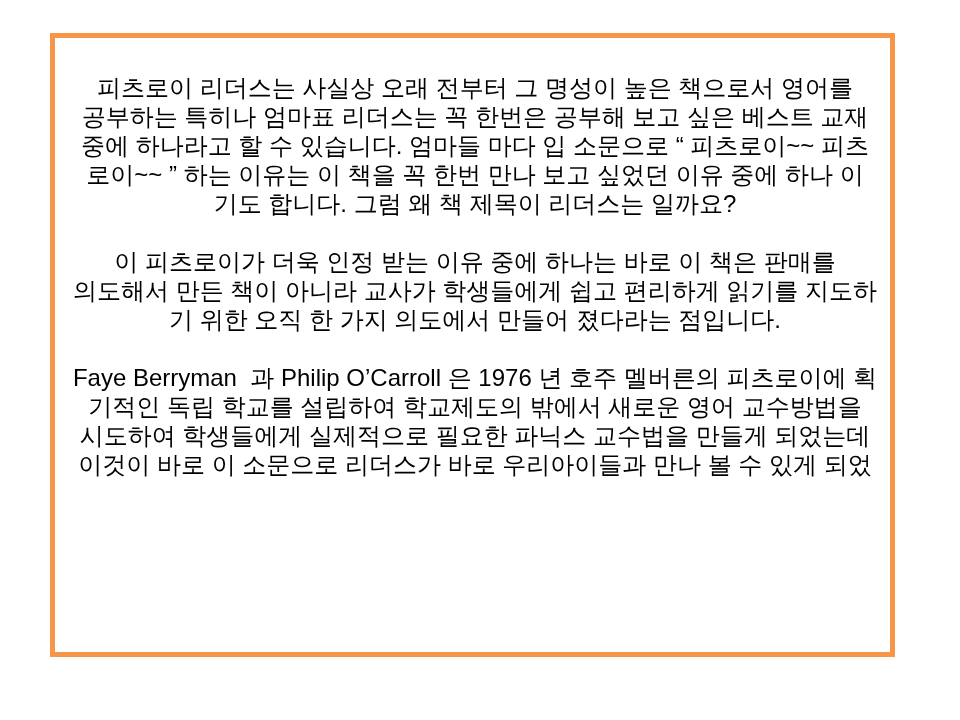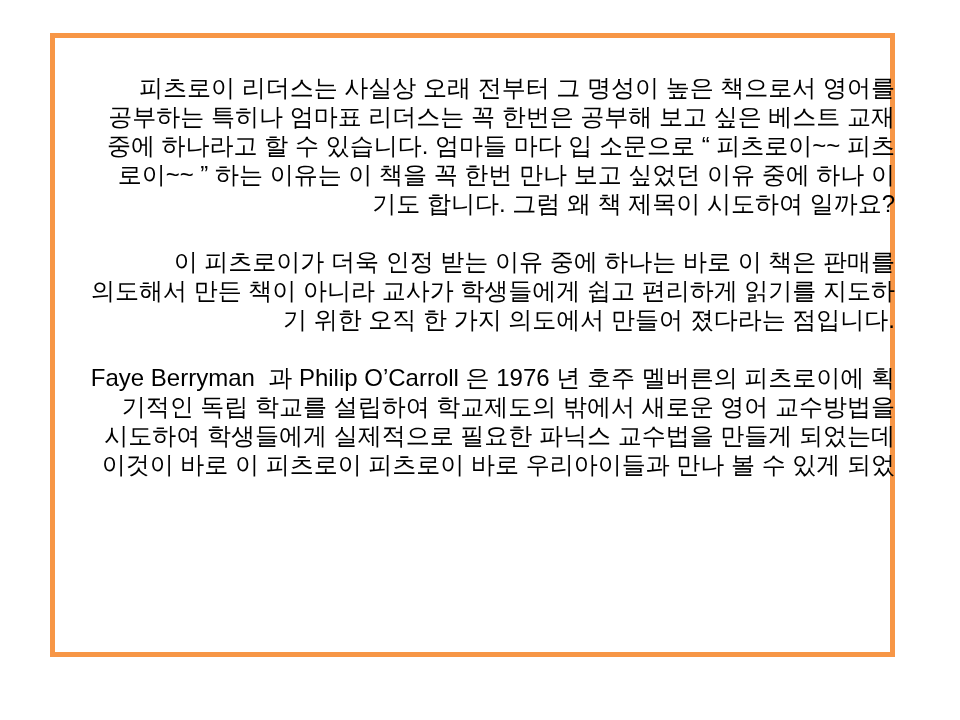--- a/index.html
+++ b/index.html
@@ -36,46 +36,45 @@
     text-align: center;
   }
   .paragraph {
     margin: 0 0 29px 0;
   }
   .paragraph:last-child {
     margin-bottom: 15px;
   }
   .line {
     white-space: pre;
-    text-align: right;
   }
 </style>
 </head>
 <body>
 
 <div class="slide">
   <div class="frame" style="border-color: rgb(247, 150, 70);"></div>
   <div class="content" style="color: rgb(0, 0, 0);">
 
     <div class="paragraph">
       <div class="line">피츠로이 리더스는 사실상 오래 전부터 그 명성이 높은 책으로서 영어를</div>
       <div class="line">공부하는 특히나 엄마표 리더스는 꼭 한번은 공부해 보고 싶은 베스트 교재</div>
       <div class="line">중에 하나라고 할 수 있습니다. 엄마들 마다 입 소문으로 “ 피츠로이~~ 피츠</div>
       <div class="line">로이~~ ” 하는 이유는 이 책을 꼭 한번 만나 보고 싶었던 이유 중에 하나 이</div>
-      <div class="line">기도 합니다. 그럼 왜 책 제목이 시도하여 일까요?</div>
+      <div class="line">기도 합니다. 그럼 왜 책 제목이 리더스는 일까요?</div>
     </div>
 
 
     <div class="paragraph">
       <div class="line">이 피츠로이가 더욱 인정 받는 이유 중에 하나는 바로 이 책은 판매를</div>
       <div class="line">의도해서 만든 책이 아니라 교사가 학생들에게 쉽고 편리하게 읽기를 지도하</div>
       <div class="line">기 위한 오직 한 가지 의도에서 만들어 졌다라는 점입니다.</div>
     </div>
 
     <div class="paragraph">
       <div class="line">Faye Berryman  과 Philip O’Carroll 은 1976 년 호주 멜버른의 피츠로이에 획</div>
       <div class="line">기적인 독립 학교를 설립하여 학교제도의 밖에서 새로운 영어 교수방법을</div>
       <div class="line">시도하여 학생들에게 실제적으로 필요한 파닉스 교수법을 만들게 되었는데</div>
-      <div class="line">이것이 바로 이 피츠로이 피츠로이 바로 우리아이들과 만나 볼 수 있게 되었</div>
+      <div class="line">이것이 바로 이 소문으로 리더스가 바로 우리아이들과 만나 볼 수 있게 되었</div>
     </div>
 
   </div>
 </div>
 
 </body></html>

